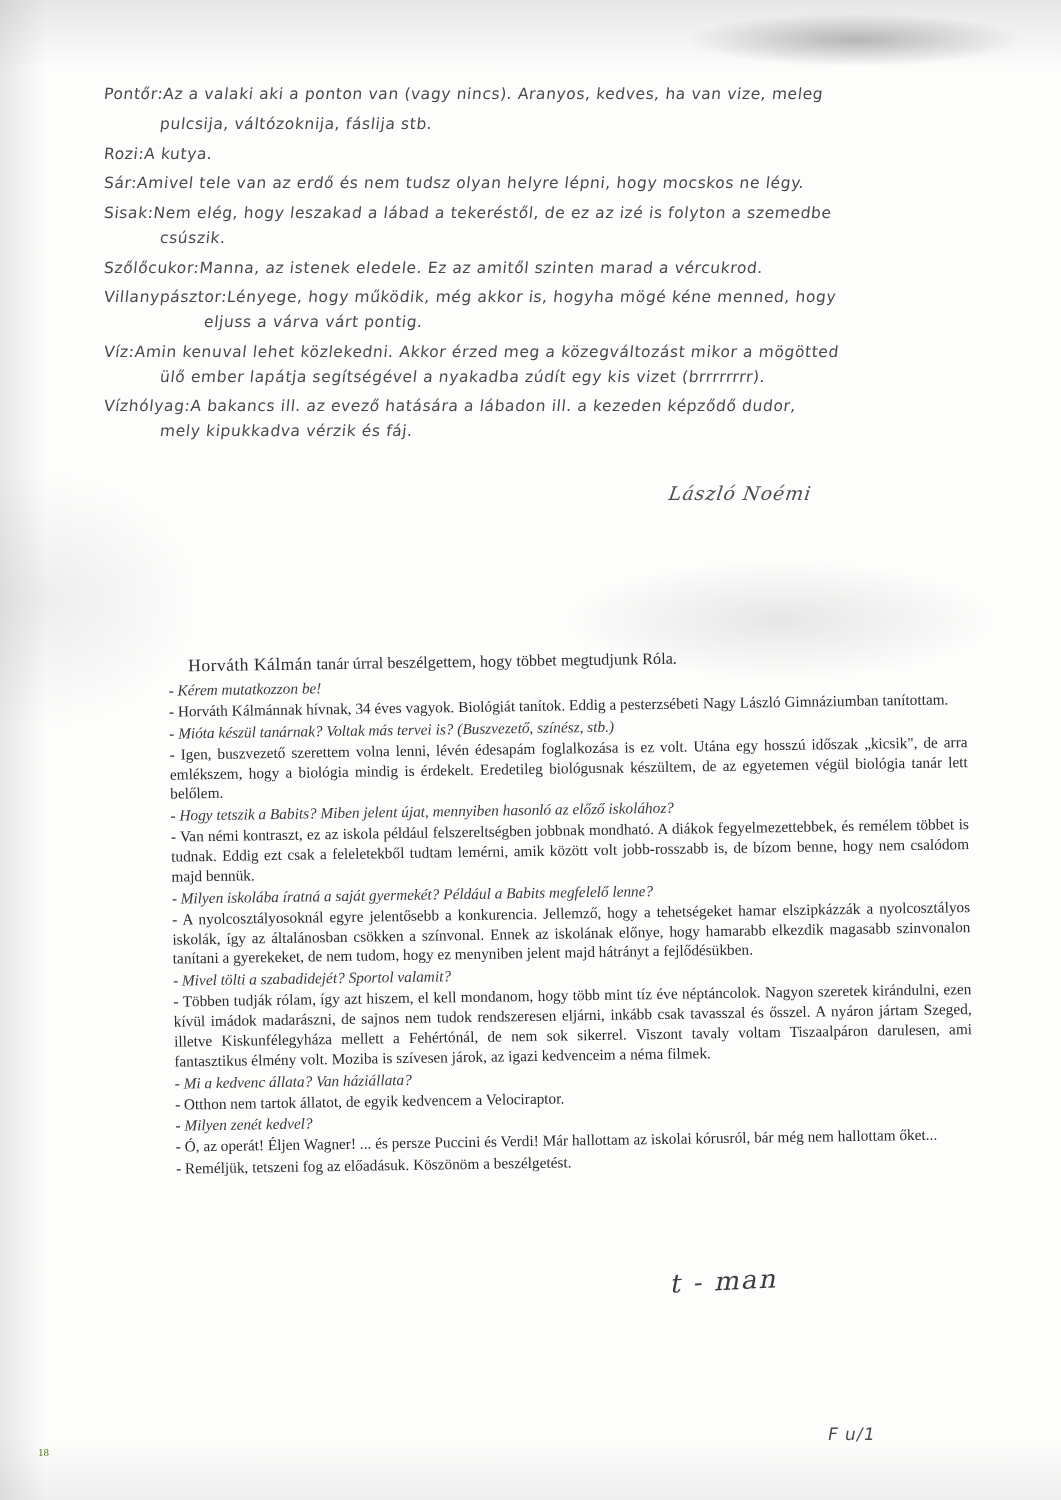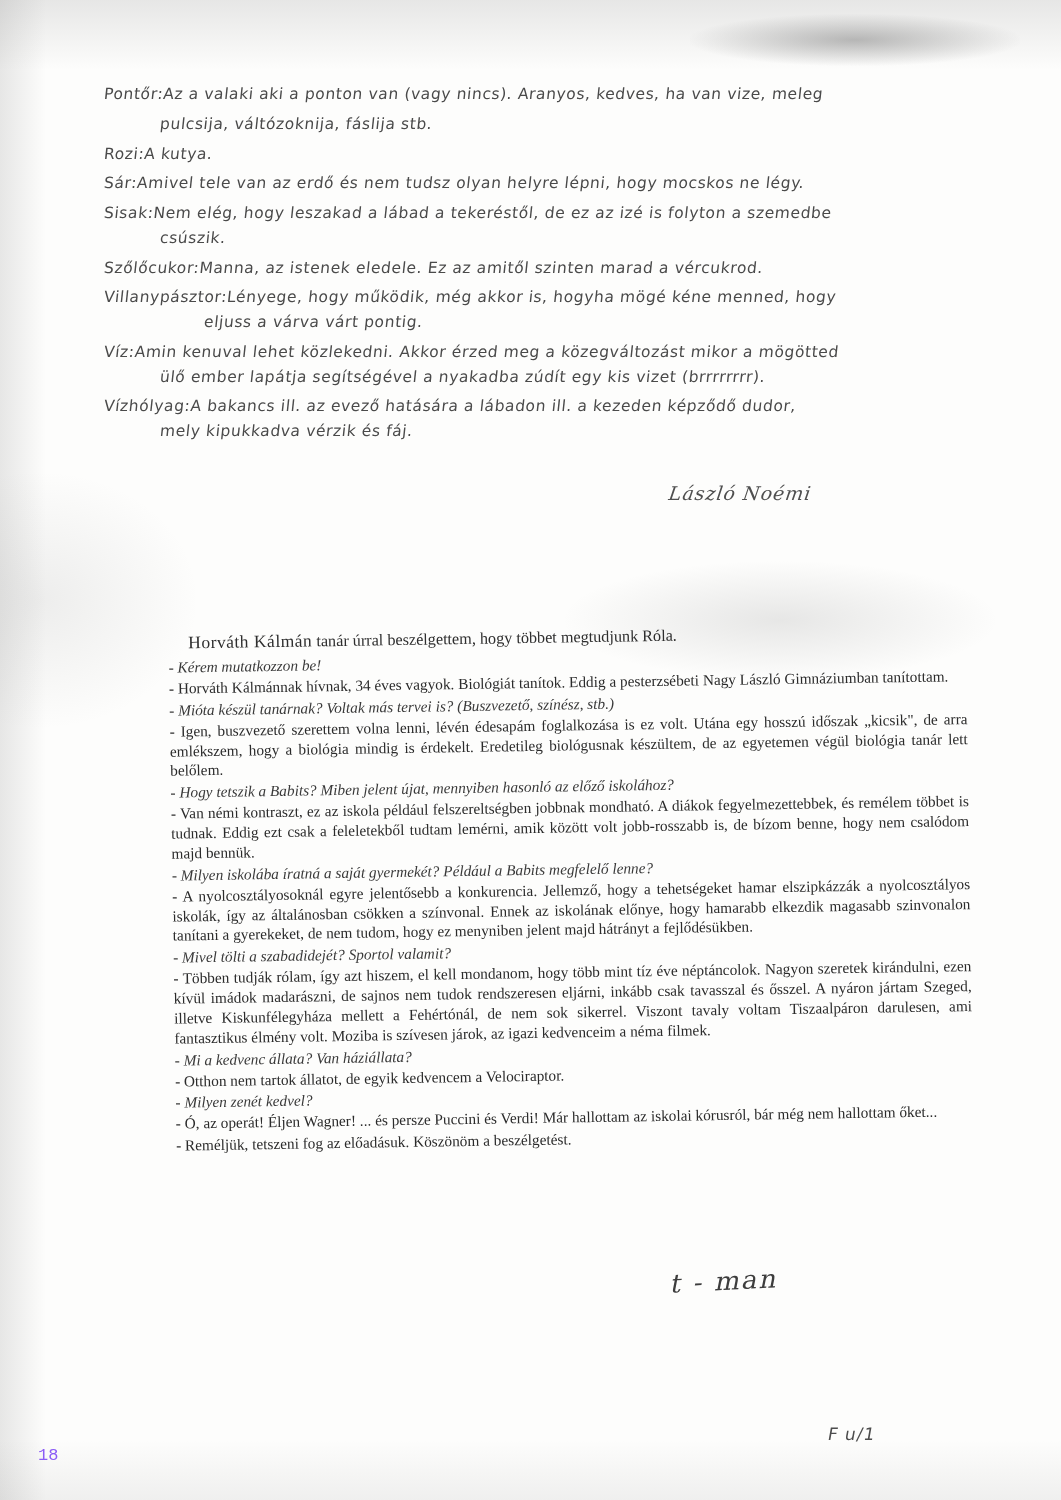--- a/index.html
+++ b/index.html
@@ -90,21 +90,21 @@
     font-size: 19px;
     color: #4f4f4f;
     letter-spacing: 1px;
     transform: skewX(-8deg);
   }
 
   
   .typed-block {
     position: absolute;
     left: 146px;
-    top: 632px;
+    top: 655px;
     width: 820px;
     color: #2e2e2e;
     font-size: 15.3px;
     line-height: 1.30;
   }
   .typed-block .tilt {
     transform: rotate(-0.9deg);
     transform-origin: left top;
   }
   .typed-title {
@@ -127,23 +127,23 @@
     text-align: justify;
     color: #2b2b2b;
   }
   .a.ind { padding-left: 22px; }
 
   
   .page-number {
     position: absolute;
     left: 38px;
     top: 1446px;
-    font-family: Liberation Mono, monospace;
-    font-size: 17px;
-    color: #8b5cf6;
+    font-family: Liberation Serif, serif;
+    font-size: 11px;
+    color: #4d7c0f;
   }
   .corner-mark {
     position: absolute;
     left: 828px;
     top: 1424px;
     font-family: "DejaVu Sans", sans-serif;
     font-size: 17px;
     color: #4d4d4d;
     transform: skewX(-10deg);
     letter-spacing: 1px;

